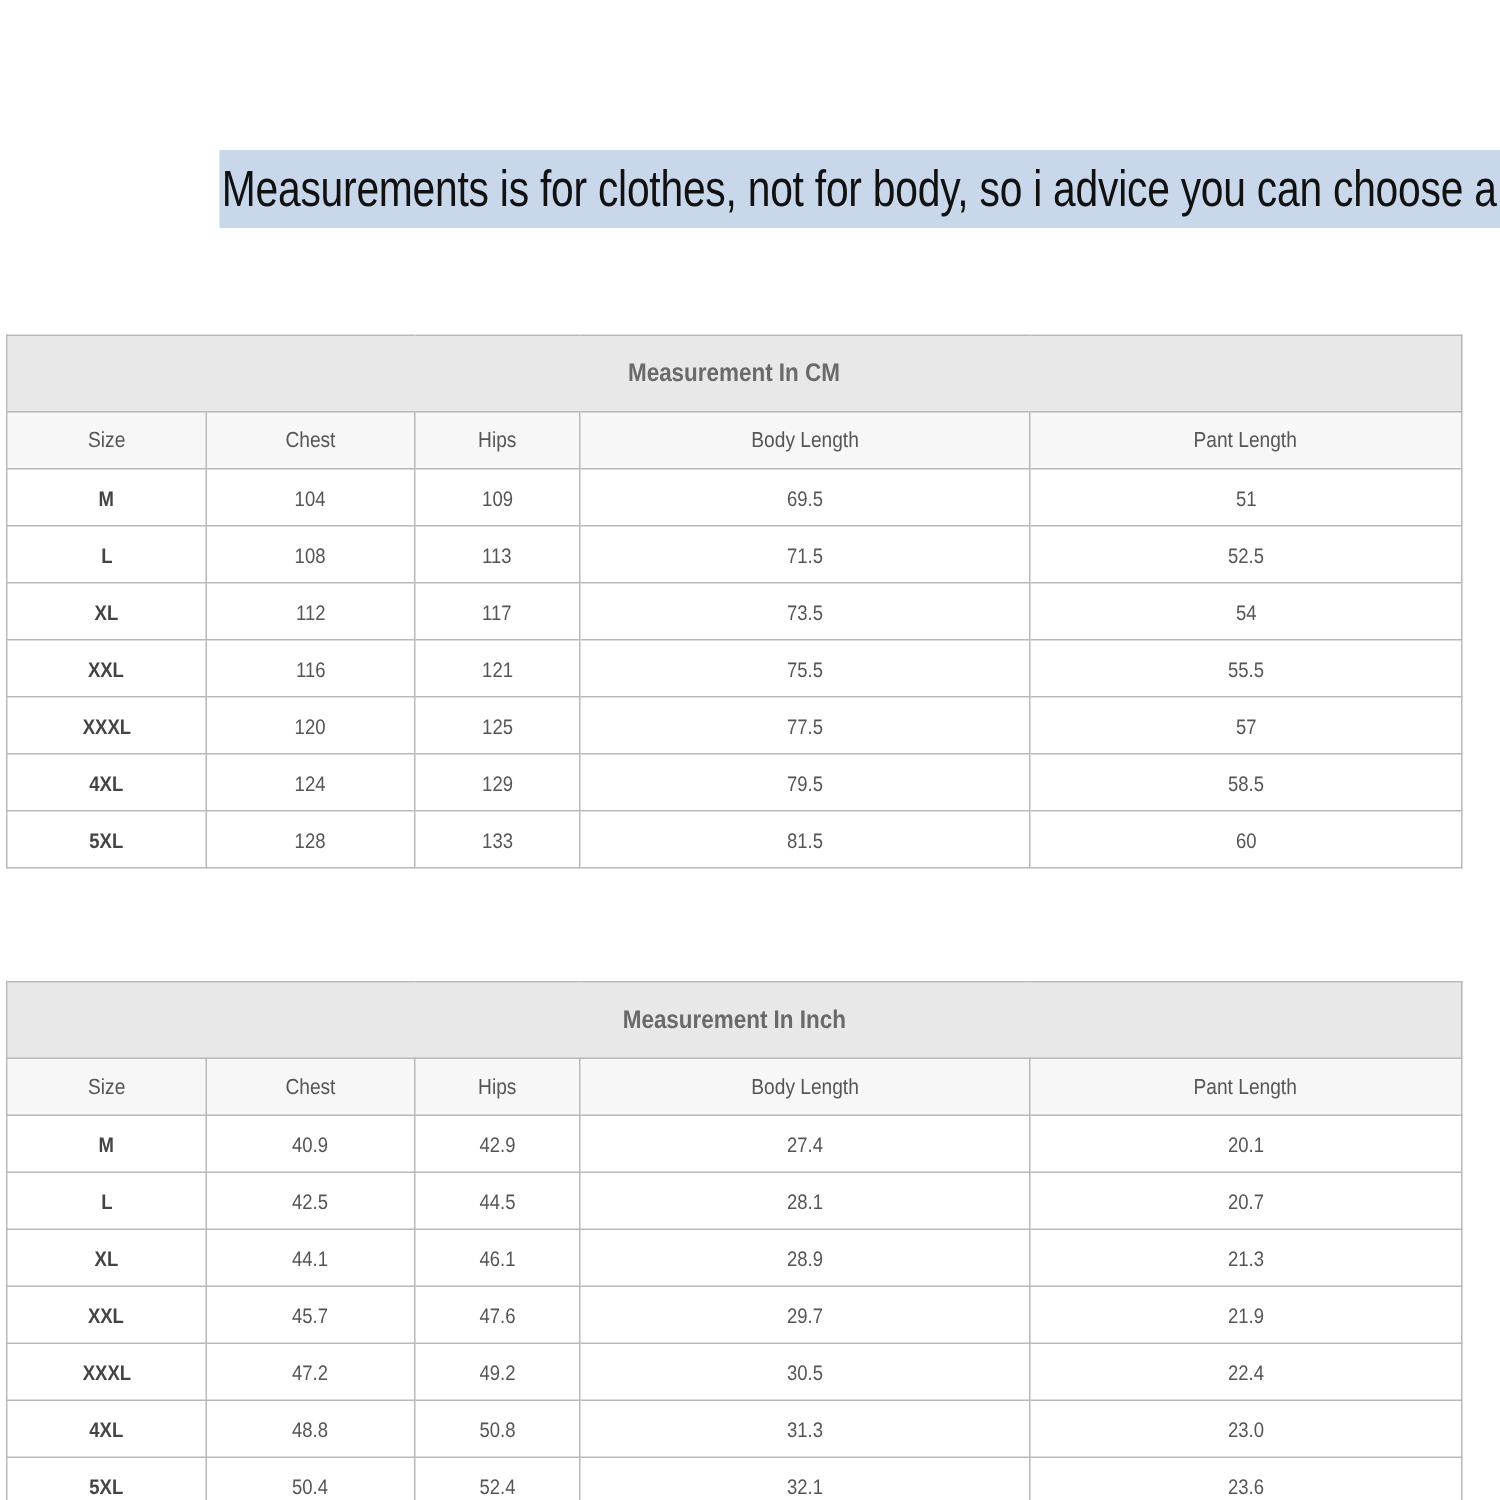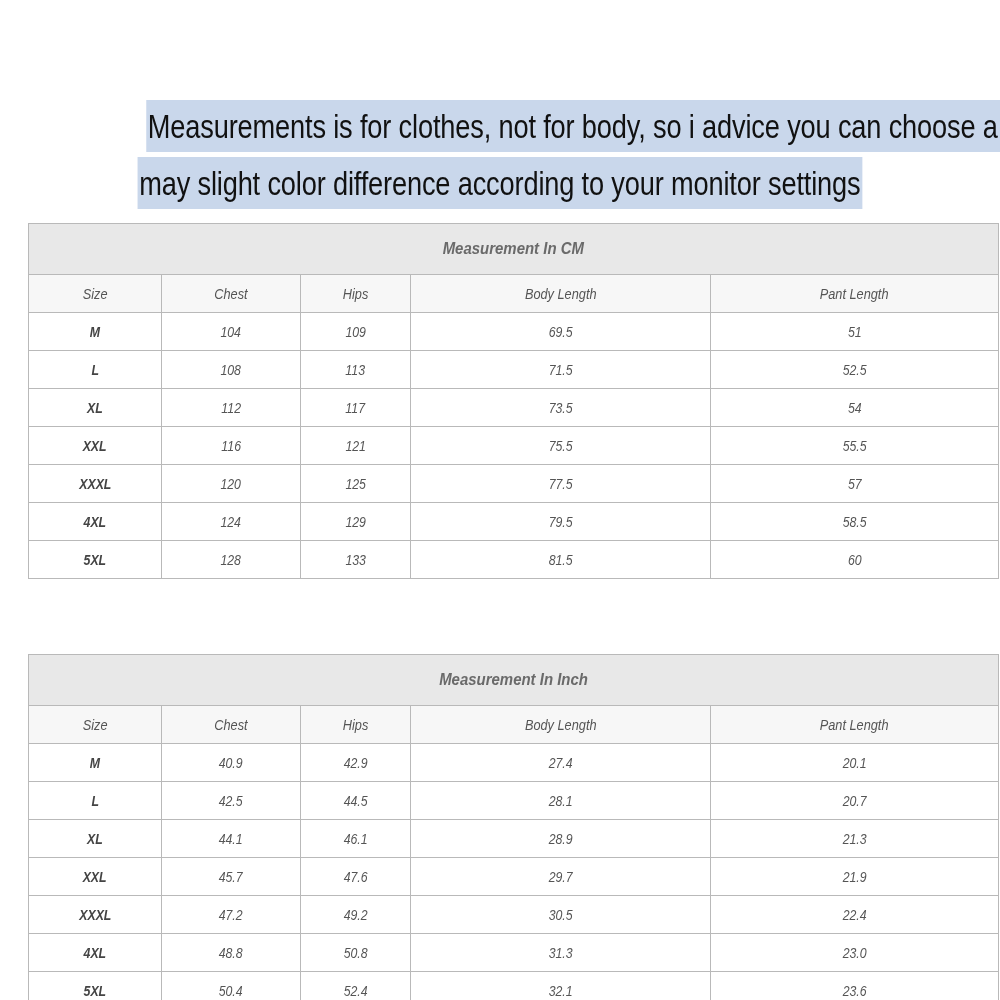--- a/index.html
+++ b/index.html
@@ -35,26 +35,25 @@
       letter-spacing: -0.2px;
       white-space: nowrap;
     }
     .notice-row {
       width: 1000px;
       text-align: center;
       height: 57px;
     }
     .size-table {
       position: absolute;
-      left: 28px;
+      left: 4px;
       width: 970px;
       border-collapse: collapse;
       table-layout: fixed;
       font-family: "Liberation Sans", sans-serif;
-      font-style: italic;
     }
     .size-table td, .size-table th {
       border: 1.5px solid #b9b9b9;
       text-align: center;
       padding: 0;
       color: #555555;
       font-size: 14px;
     }
     .size-table .title-cell {
       background: #e8e8e8;
@@ -89,23 +88,20 @@
     col.c-hips { width: 110px; }
     col.c-body { width: 300px; }
     col.c-pant { width: 288px; }
   </style>
 </head>
 <body>
 
 <div class="notice">
   <div class="notice-row">
     <span class="notice-line">Measurements is for clothes, not for body, so i advice you can choose a few big size for your body.</span>
-  </div>
-  <div class="notice-row">
-    <span class="notice-line">may slight color difference according to your monitor settings</span>
   </div>
 </div>
 
 <table class="size-table" id="table-cm">
   <colgroup>
     <col class="c-size">
       <col class="c-chest">
       <col class="c-hips">
       <col class="c-body">
       <col class="c-pant">

